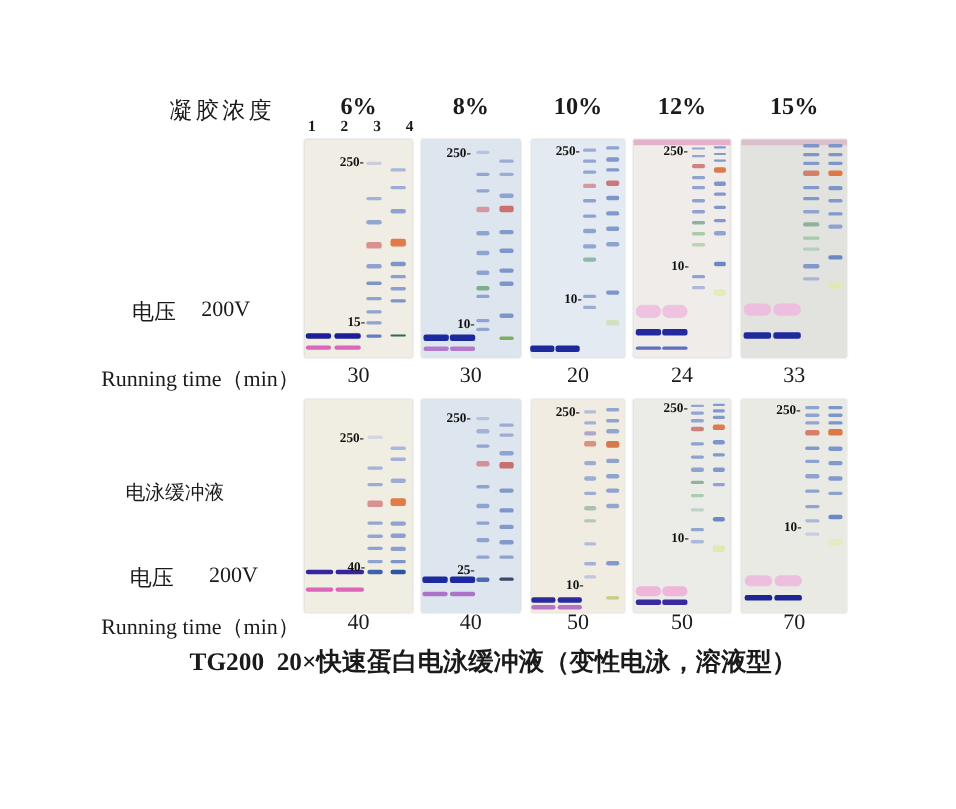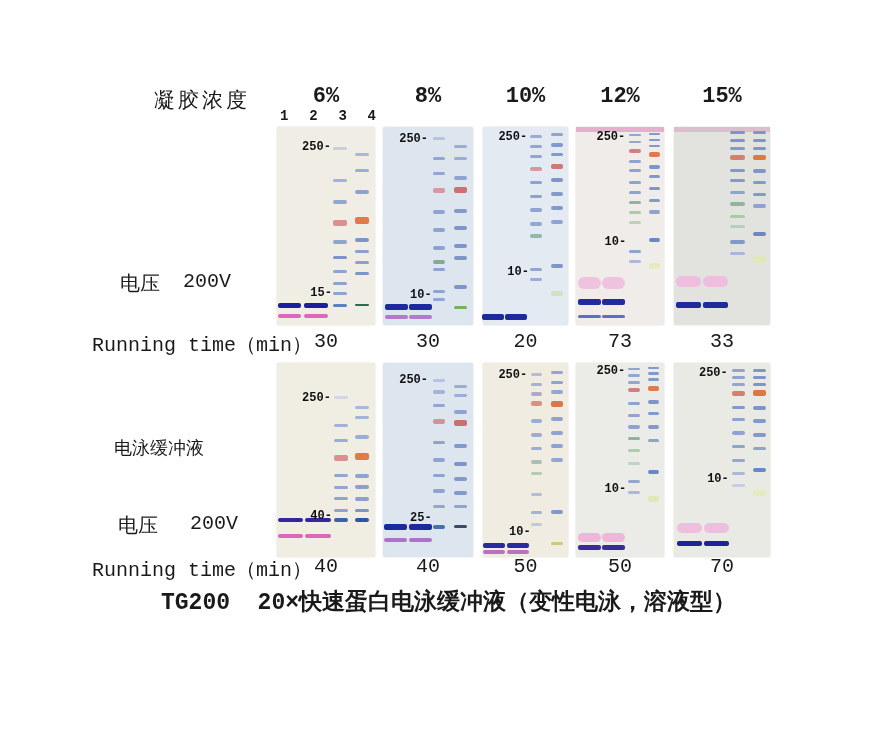--- a/index.html
+++ b/index.html
@@ -1,17 +1,17 @@
 <!DOCTYPE html>
 <html><head>
 <meta charset="utf-8">
 <style>
   html,body{margin:0;padding:0;background:#fff;}
   .canvas{position:relative;width:869px;height:735px;background:#ffffff;
-          font-family:Liberation Mono, monospace;color:#1a1a1a;overflow:hidden;}
+          font-family:Liberation Serif, serif;color:#1a1a1a;overflow:hidden;}
   .abs{position:absolute;}
   .hdr-label{left:154px;top:86px;font-size:21px;letter-spacing:3px;}
   .conc{top:84px;font-size:22px;font-weight:700;text-align:center;}
   .lanes{left:277px;top:108px;width:96px;display:flex;justify-content:space-between;
          padding:0 3px;font-size:14px;font-weight:700;}
   .buffer-line{left:114px;font-size:20px;}
   .buffer-sm{left:114px;font-size:18px;}
   .volt-label{font-size:20px;}
   .volt-value{font-size:20px;}
   .rt-label{left:92px;font-size:20px;}
@@ -42,21 +42,21 @@
     <span>3</span>
     <span>4</span>
   </div>
 
   <span class="abs volt-label" style="left:120px;top:270px;">电压</span>
   <span class="abs volt-value" style="left:183px;top:270px;">200V</span>
   <div class="abs rt-label" style="top:331px;">Running time（min）</div>
   <div class="abs rt-val" style="left:277px;width:98px;top:330px;">30</div>
   <div class="abs rt-val" style="left:383px;width:90px;top:330px;">30</div>
   <div class="abs rt-val" style="left:483px;width:85px;top:330px;">20</div>
-  <div class="abs rt-val" style="left:576px;width:88px;top:330px;">73</div>
+  <div class="abs rt-val" style="left:576px;width:88px;top:330px;">24</div>
   <div class="abs rt-val" style="left:674px;width:96px;top:330px;">33</div>
 
   <div class="abs buffer-sm" style="top:436px;">电泳缓冲液</div>
   <span class="abs volt-label" style="left:118px;top:512px;">电压</span>
   <span class="abs volt-value" style="left:190px;top:512px;">200V</span>
   <div class="abs rt-label" style="top:556px;">Running time（min）</div>
   <div class="abs rt-val" style="left:277px;width:98px;top:555px;">40</div>
   <div class="abs rt-val" style="left:383px;width:90px;top:555px;">40</div>
   <div class="abs rt-val" style="left:483px;width:85px;top:555px;">50</div>
   <div class="abs rt-val" style="left:576px;width:88px;top:555px;">50</div>

